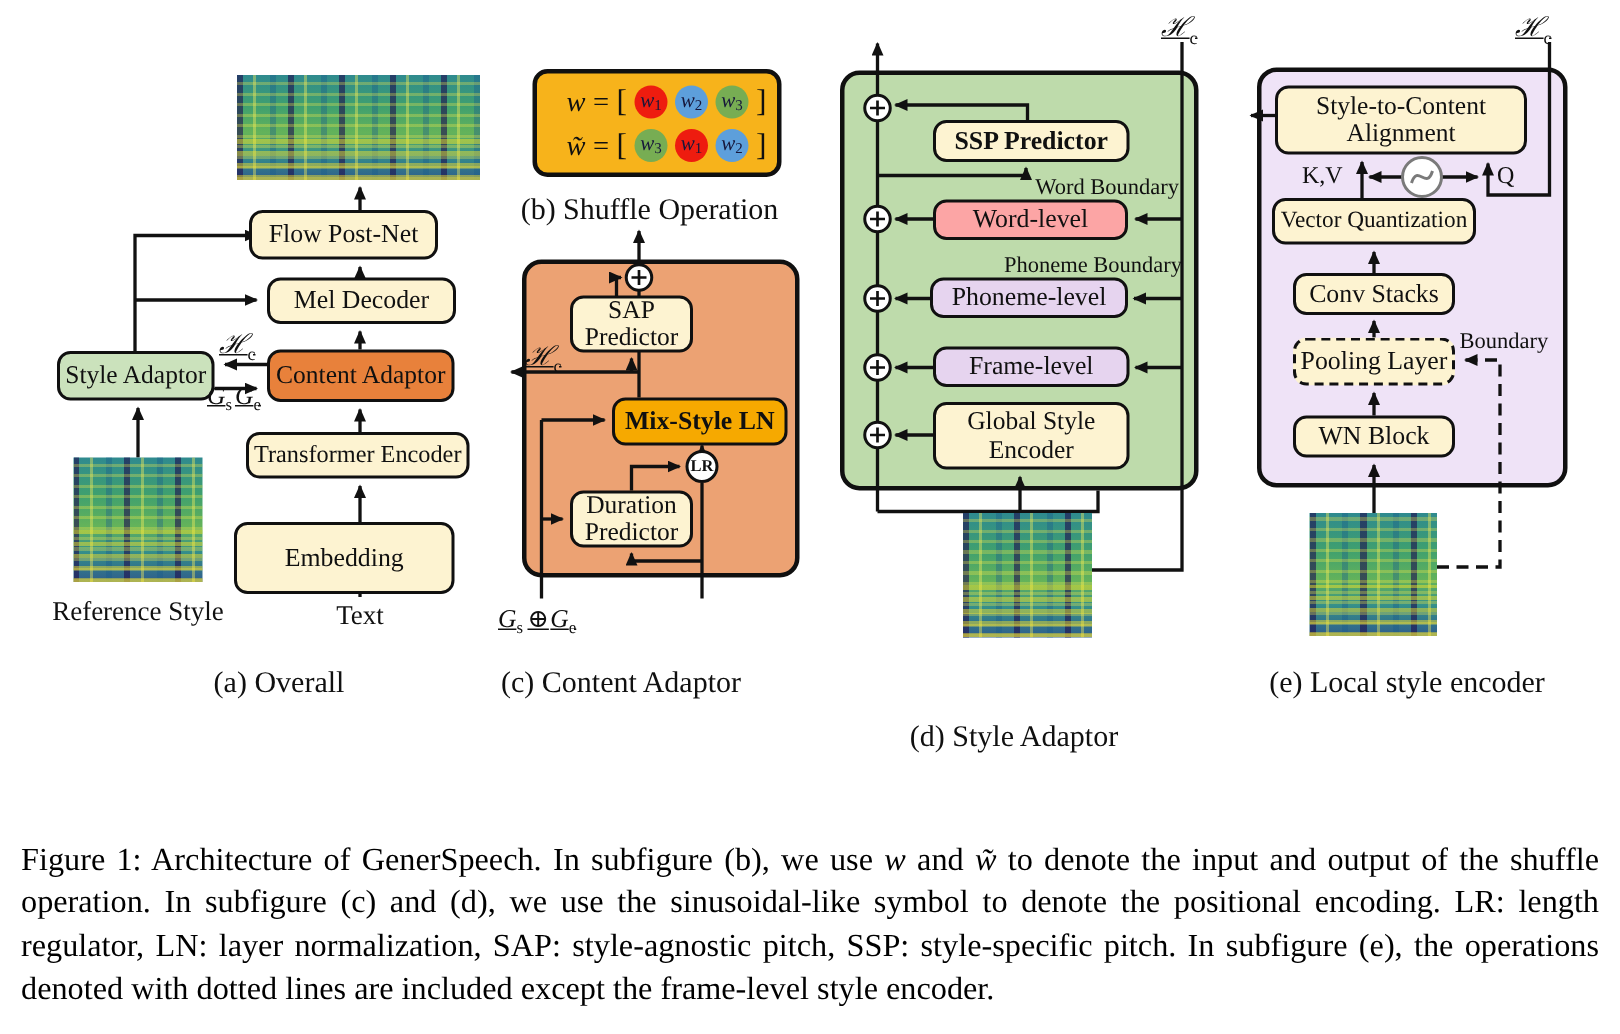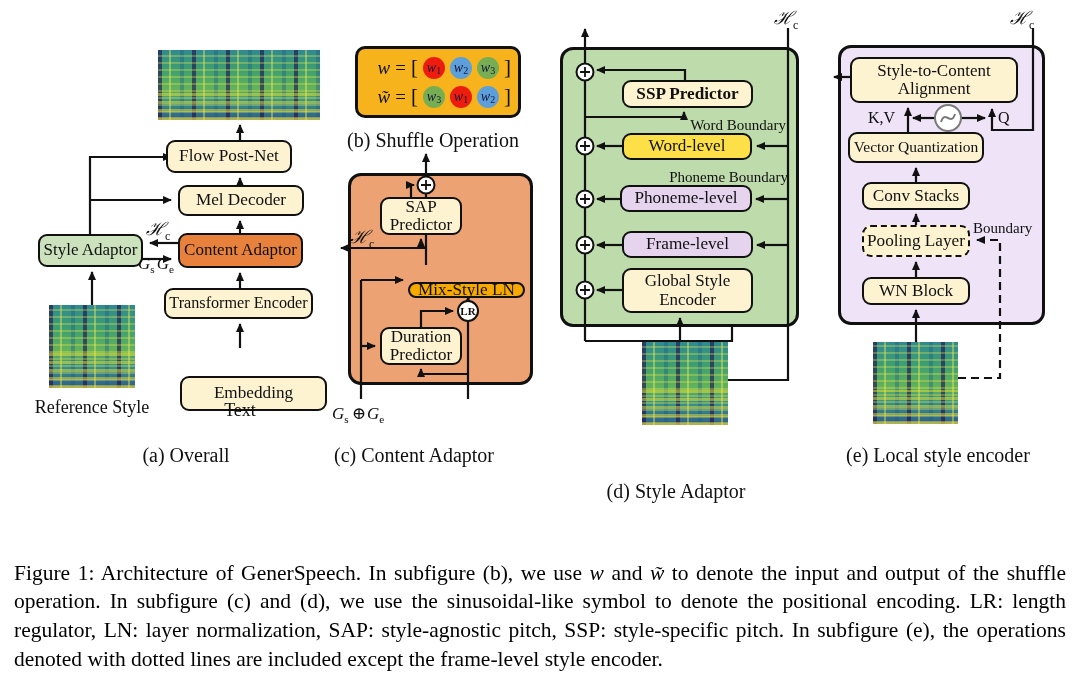--- a/index.html
+++ b/index.html
@@ -17,21 +17,21 @@
        display:flex;align-items:center;justify-content:center;text-align:center;
        font-size:17.2px;line-height:1.08;box-sizing:border-box;padding:1px 3px;z-index:2;}
   .box.dashed{border-style:dashed;}
   .circlenode{position:absolute;border:2.4px solid #101010;border-radius:50%;background:#fff;
        display:flex;align-items:center;justify-content:center;font-size:11px;font-weight:bold;
        box-sizing:border-box;z-index:2;}
   .subcap{position:absolute;font-size:20px;text-align:center;z-index:2;}
   .lab{position:absolute;font-size:15px;z-index:2;white-space:nowrap;}
   .lab.right{text-align:right;}
   .lab.center{text-align:center;white-space:normal;}
-  .mlabel{position:absolute;font-size:18px;z-index:2;white-space:nowrap;}
+  .mlabel{position:absolute;font-size:18px;z-index:2;white-space:nowrap;text-decoration:underline;}
   .mvar{font-style:italic;}
   .mop{font-style:normal;padding:0 1px;}
   .mlabel sub,.mathsub{font-size:0.66em;}
   .mlabel sub{margin-right:2px;}
   .spectrogram{position:absolute;z-index:2;
     background:
       repeating-linear-gradient(0deg, rgba(250,235,70,.30) 0 2px, rgba(250,235,70,0) 2px 7px),
       repeating-linear-gradient(90deg, rgba(30,16,80,.62) 0 4px, rgba(30,16,80,0) 4px 11px,
          rgba(250,240,90,.40) 11px 13px, rgba(30,16,80,0) 13px 22px,
          rgba(25,90,140,.38) 22px 26px, rgba(30,16,80,0) 26px 34px),
@@ -195,41 +195,41 @@
         <path d="M-7,4 C-3,-9 3,9 7,-4"></path>
       </g>
   </svg>
 
   <div class="spectrogram" style="left:158px;top:50px;width:162px;height:70px;"></div>
   <div class="box" style="left:166px;top:140px;width:126px;height:33px;">Flow Post-Net</div>
   <div class="box" style="left:178px;top:185px;width:126px;height:31px;">Mel Decoder</div>
   <div class="box" style="left: 38px; top: 234px; width: 105px; height: 33px; font-size: 17px; background: rgb(203, 226, 188); text-align: right;">Style Adaptor</div>
   <div class="box" style="left:164px;top:288px;width:149px;height:31px;font-size:16.2px;">Transformer Encoder</div>
   <div class="box" style="left: 178px; top: 233px; width: 125px; height: 35px; font-size: 17px; background: rgb(232, 129, 59);">Content Adaptor</div>
-  <div class="box" style="left:180px;top:348px;width:147px;height:35px;margin-top:28px;">Embedding</div>
+  <div class="box" style="left:156px;top:348px;width:147px;height:48px;">Embedding</div>
   <div class="spectrogram" style="left:49px;top:305px;width:86px;height:83px;"></div>
   <div class="lab center" style="left:22px;top:397px;width:140px;font-size:18px;">Reference Style</div>
   <div class="lab center" style="left:205px;top:400px;width:70px;font-size:18px;">Text</div>
   <span class="mlabel" style="left:146px;top:216px;"><span class="mvar">ℋ</span><sub>c</sub></span>
   <span class="mlabel" style="left:138px;top:254px;font-size:17px;"><span class="mvar">G</span><sub>s</sub><span class="mvar">G</span><sub>e</sub></span>
   <div class="subcap" style="left:111px;top:444px;width:150px;">(a) Overall</div>
 
   <div class="subcap" style="left:338px;top:129px;width:190px;">(b) Shuffle Operation</div>
 
   <div class="box" style="left:380px;top:197px;width:82px;height:38px;font-size:17px;">SAP Predictor</div>
-  <div class="box" style="left: 408px; top: 282px; width: 117px; height: 16px; background: rgb(246, 169, 0);">Mix-Style LN</div>
+  <div class="box" style="left: 408px; top: 265px; width: 117px; height: 32px; background: rgb(246, 169, 0); font-weight: bold;">Mix-Style LN</div>
   <div class="circlenode" style="left:457px;top:300px;width:22px;height:22px;">LR</div>
   <div class="box" style="left:380px;top:327px;width:82px;height:38px;font-size:17px;">Duration Predictor</div>
   <span class="mlabel" style="left:350px;top:224px;"><span class="mvar">ℋ</span><sub>c</sub></span>
   <span class="mlabel" style="left:332px;top:403px;font-size:17px;"><span class="mvar">G</span><sub>s</sub><span class="mop">⊕</span><span class="mvar">G</span><sub>e</sub></span>
   <div class="subcap" style="left:329px;top:444px;width:170px;">(c) Content Adaptor</div>
 
   <div class="box" style="left:622px;top:80px;width:131px;height:28px;font-weight:bold;">SSP Predictor</div>
   <div class="lab right" style="left:646px;top:117px;width:140px;">Word Boundary</div>
-  <div class="box" style="left: 622px; top: 133px; width: 130px; height: 27px; background: #fde047;">Word-level</div>
+  <div class="box" style="left: 622px; top: 133px; width: 130px; height: 27px; background: #fca5a5;">Word-level</div>
   <div class="lab right" style="left:626px;top:169px;width:162px;">Phoneme Boundary</div>
   <div class="box" style="left: 620px; top: 185px; width: 132px; height: 27px; background: rgb(230, 212, 239);">Phoneme-level</div>
   <div class="box" style="left: 622px; top: 231px; width: 131px; height: 27px; background: rgb(230, 212, 239);">Frame-level</div>
   <div class="box" style="left:622px;top:268px;width:131px;height:45px;font-size:17px;">Global Style Encoder</div>
   <div class="spectrogram" style="left:642px;top:342px;width:86px;height:83px;"></div>
   <span class="mlabel" style="left:774px;top:5px;"><span class="mvar">ℋ</span><sub>c</sub></span>
   <div class="subcap" style="left:596px;top:444px;width:160px;margin-top:36px;">(d) Style Adaptor</div>
 
   <div class="box" style="left:850px;top:57px;width:168px;height:46px;font-size:17px;">Style-to-Content Alignment</div>
   <div class="lab" style="left:868px;top:109px;font-size:16px;">K,V</div>

